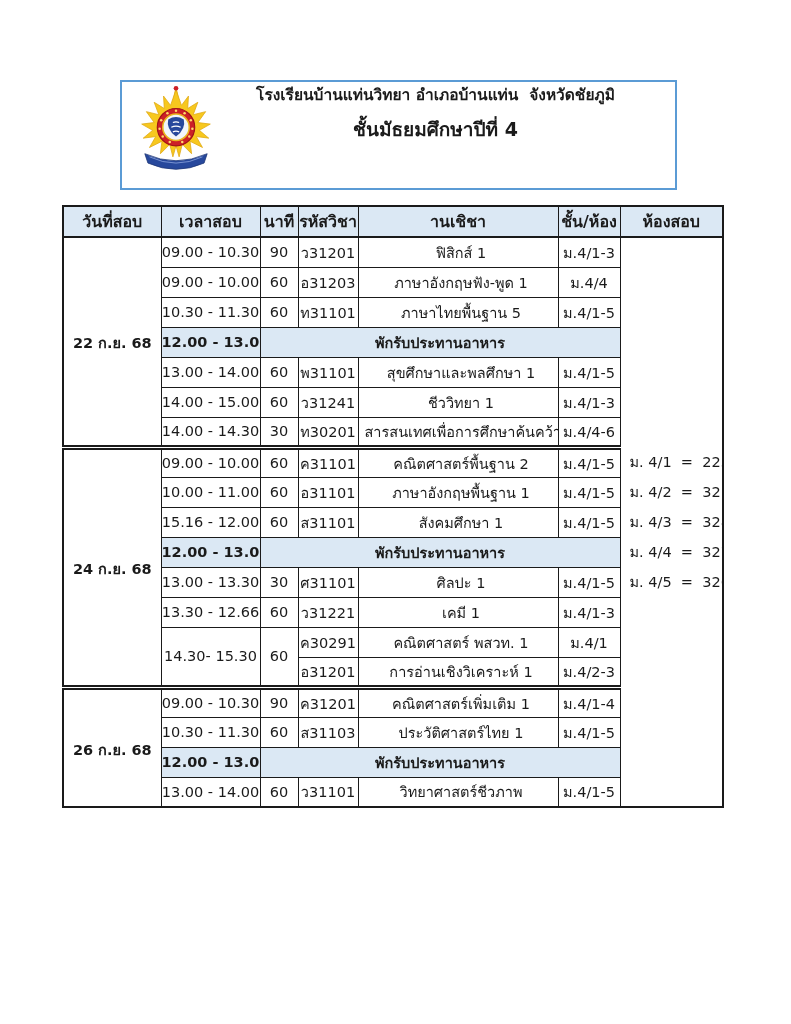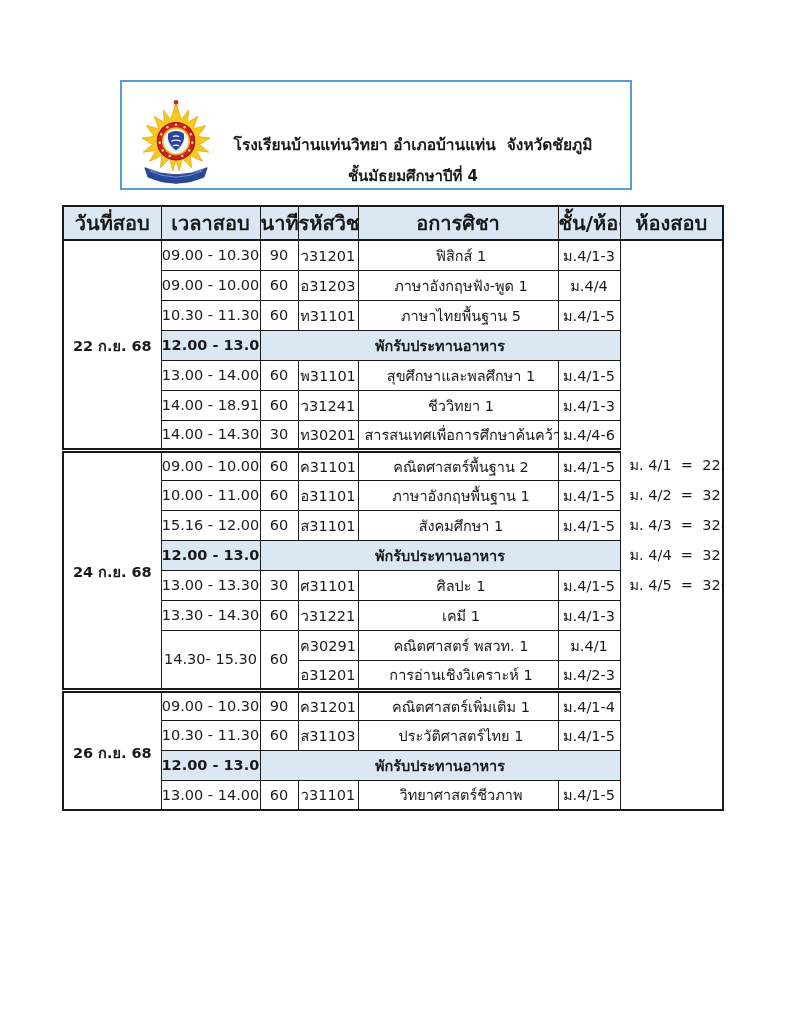--- a/index.html
+++ b/index.html
@@ -8,48 +8,48 @@
     width: 791px; height: 1024px;
     position: relative;
     font-family: "DejaVu Sans", "Liberation Sans", sans-serif;
     color: #1a1a1a;
   }
   .page { position: absolute; inset: 0; background: #fff; }
 
   
   .header-box {
     position: absolute; left: 120px; top: 80px;
-    width: 512px; height: 110px;
+    width: 557px; height: 110px;
     border: 2px solid #5b9bd5;
-    display: flex; align-items: flex-end;
+    display: flex; align-items: flex-start;
   }
   .logo-wrap { width: 108px; display: flex; justify-content: center; flex: 0 0 auto; }
   .header-text {
     flex: 1 1 auto; text-align: center; padding-right: 34px;
     display: flex; flex-direction: column; justify-content: center; gap: 7px;
   }
   .header-text .h-line { font-size: 15.5px; font-weight: 600; white-space: pre-wrap; }
-  .header-text .h-line.grade { font-size: 15px; font-weight: 700; }
+  .header-text .h-line.grade { font-size: 19px; font-weight: 700; }
 
   
   table.exam {
     position: absolute; left: 62px; top: 205px;
     width: 660px;
     border-collapse: collapse; table-layout: fixed;
     font-size: 14.5px;
   }
   table.exam th, table.exam td {
     border: 1px solid #1a1a1a;
     text-align: center; vertical-align: middle;
     overflow: hidden; white-space: nowrap;
   }
   table.exam { border: 2px solid #1a1a1a; }
   table.exam thead tr { height: 31px; }
   table.exam thead th {
-    background: #dbe8f4; font-weight: 700; font-size: 20px;
+    background: #dbe8f4; font-weight: 700; font-size: 16px;
     border-bottom: 2px solid #1a1a1a;
   }
   table.exam tbody tr { height: 30px; }
   td.date {
     vertical-align: top; font-weight: 700;
     line-height: 28px; padding-top: 4px;
   }
   td.subj { text-align: left; padding-left: 6px; }
   td.time { }
   tr.break-row td { background: #dbe8f4; font-weight: 700; }
@@ -119,21 +119,21 @@
         <col style="width:200px">
         <col style="width:62px">
       <col style="width:103px">
     </colgroup>
     <thead>
       <tr>
         <th>วันที่สอบ</th>
         <th>เวลาสอบ</th>
         <th>นาที</th>
         <th>รหัสวิชา</th>
-        <th>อการศิชา</th>
+        <th>านเชิชา</th>
         <th>ชั้น/ห้อง</th>
         <th>ห้องสอบ</th>
       </tr>
     </thead>
     <tbody>
 
       <tr>
         <td class="date" rowspan="7">22 ก.ย. 68</td>
         <td class="time">09.00 - 10.30</td>
         <td>90</td>
@@ -167,21 +167,21 @@
         <td colspan="4">พักรับประทานอาหาร</td>
       </tr>
       <tr>
         <td class="time">13.00 - 14.00</td>
         <td>60</td>
         <td>พ31101</td>
         <td class="subj">สุขศึกษาและพลศึกษา 1</td>
         <td>ม.4/1-5</td>
       </tr>
       <tr>
-        <td class="time">14.00 - 18.91</td>
+        <td class="time">14.00 - 15.00</td>
         <td>60</td>
         <td>ว31241</td>
         <td class="subj">ชีววิทยา 1</td>
         <td>ม.4/1-3</td>
       </tr>
       <tr>
         <td class="time">14.00 - 14.30</td>
         <td>30</td>
         <td>ท30201</td>
         <td class="subj">สารสนเทศเพื่อการศึกษาค้นคว้า 1</td>
@@ -215,21 +215,21 @@
         <td colspan="4">พักรับประทานอาหาร</td>
       </tr>
       <tr>
         <td class="time">13.00 - 13.30</td>
         <td>30</td>
         <td>ศ31101</td>
         <td class="subj">ศิลปะ 1</td>
         <td>ม.4/1-5</td>
       </tr>
       <tr>
-        <td class="time">13.30 - 14.30</td>
+        <td class="time">13.30 - 12.66</td>
         <td>60</td>
         <td>ว31221</td>
         <td class="subj">เคมี 1</td>
         <td>ม.4/1-3</td>
       </tr>
       <tr>
         <td class="time" rowspan="2">14.30-  15.30</td>
         <td rowspan="2">60</td>
         <td>ค30291</td>
         <td class="subj">คณิตศาสตร์ พสวท. 1</td>

